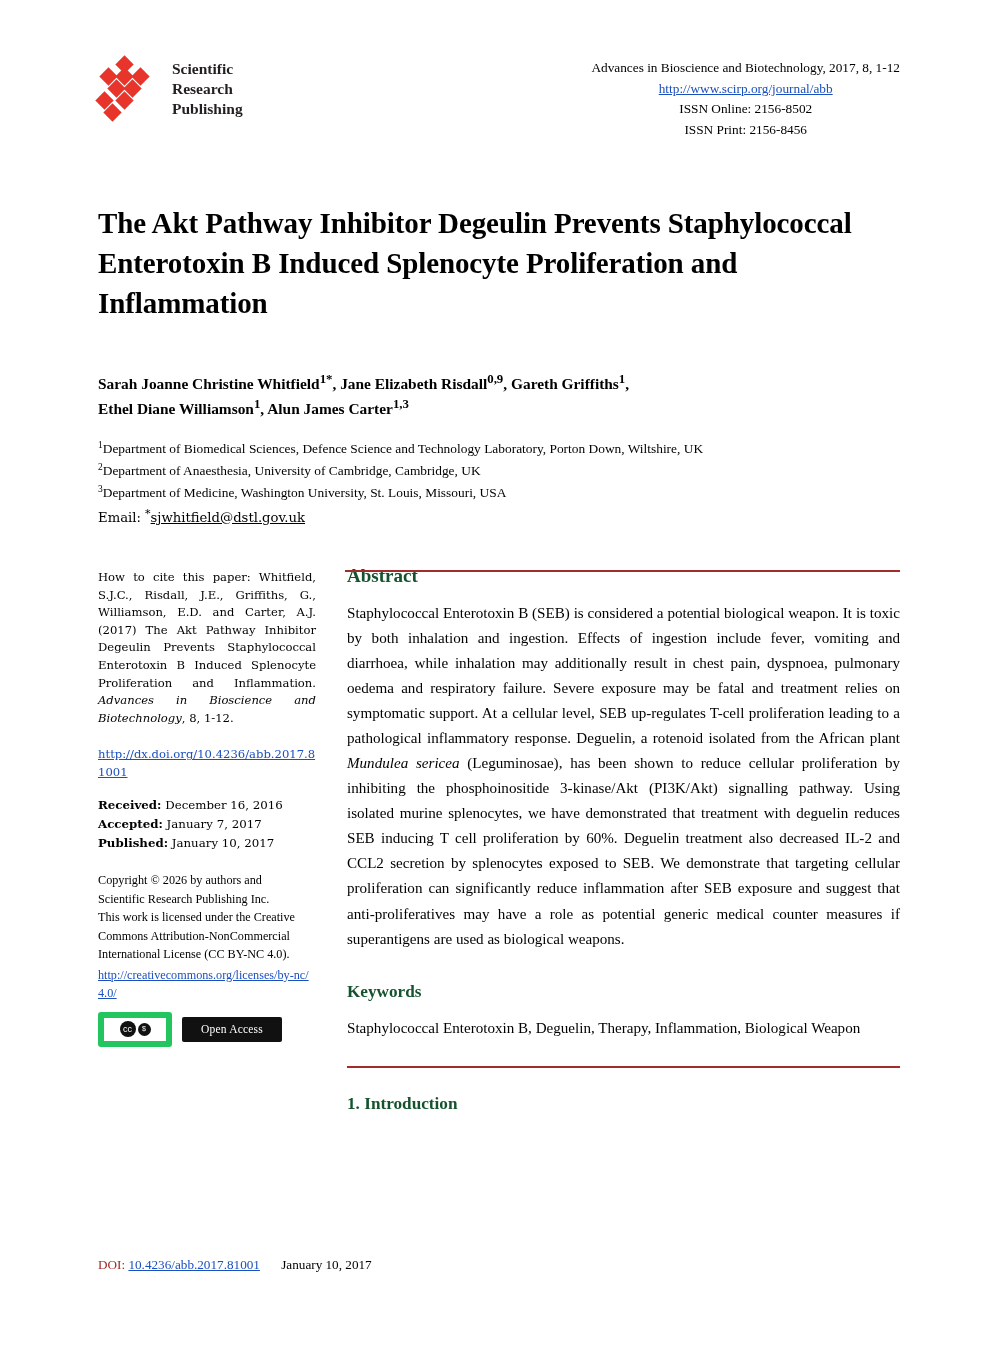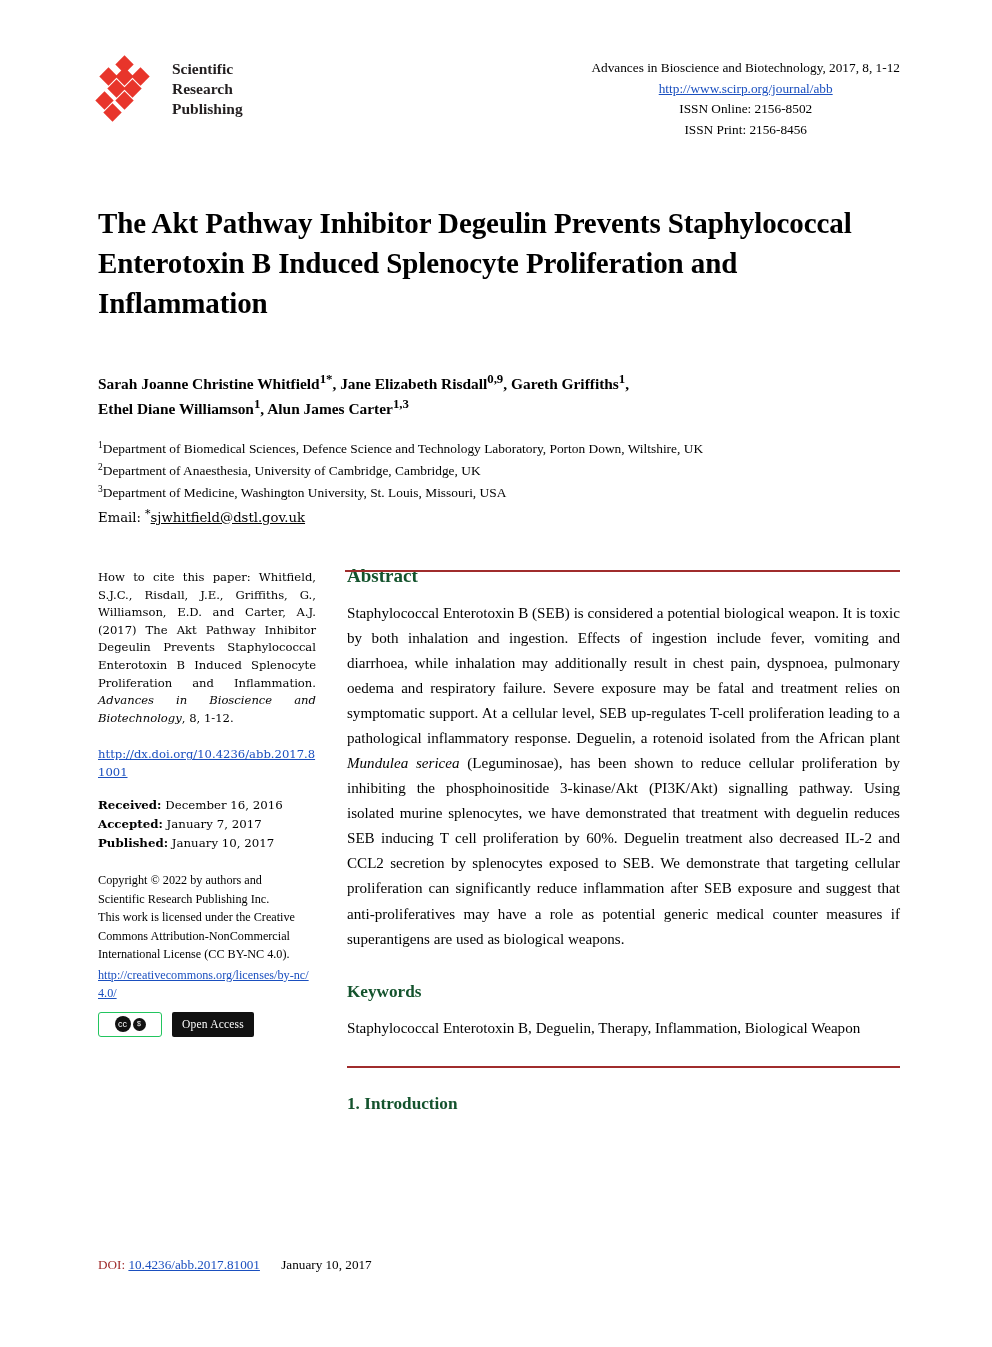--- a/index.html
+++ b/index.html
@@ -152,21 +152,21 @@
   }
   .badges {
     margin-top: 9px;
     display: flex;
     align-items: center;
     gap: 10px;
   }
   .cc-badge {
     width: 62px;
     height: 23px;
-    border: 1px solid #22c55e;
+    border: 6px solid #22c55e;
     border-radius: 3px;
     background: #fff;
     display: flex;
     align-items: center;
     justify-content: center;
     gap: 2px;
   }
   .cc-circle {
     width: 16px;
     height: 16px;
@@ -177,21 +177,21 @@
     display: flex;
     align-items: center;
     justify-content: center;
     font-family: "Liberation Sans", sans-serif;
   }
   .oa-badge {
     background: #111;
     color: #fff;
     font-family: "Liberation Serif", serif;
     font-size: 11.5px;
-    padding: 4px 10px;
+    padding: 4px 19px;
     border-radius: 2px;
     letter-spacing: 0.2px;
   }
 
   .col-right {
     flex: 1;
     padding-left: 2px;
   }
   .sec-head {
     color: #14532d;
@@ -303,21 +303,21 @@
         <div style="margin-top:19px;"><a href="#">http://dx.doi.org/10.4236/abb.2017.81001</a></div>
       </div>
 
       <div class="dates">
         <div><b>Received:</b> <span>December 16, 2016</span></div>
         <div><b>Accepted:</b> <span>January 7, 2017</span></div>
         <div><b>Published:</b> <span>January 10, 2017</span></div>
       </div>
 
       <div class="copyright">
-        <div>Copyright © 2022 by authors and</div>
+        <div>Copyright © 2026 by authors and</div>
         <div>Scientific Research Publishing Inc.</div>
         <div>This work is licensed under the Creative</div>
         <div>Commons Attribution-NonCommercial</div>
         <div>International License (CC BY-NC 4.0).</div>
         <div style="margin-top:2px;"><a href="#">http://creativecommons.org/licenses/by-nc/4.0/</a></div>
       </div>
 
       <div class="badges">
         <div class="cc-badge">
           <div class="cc-circle">cc</div>

